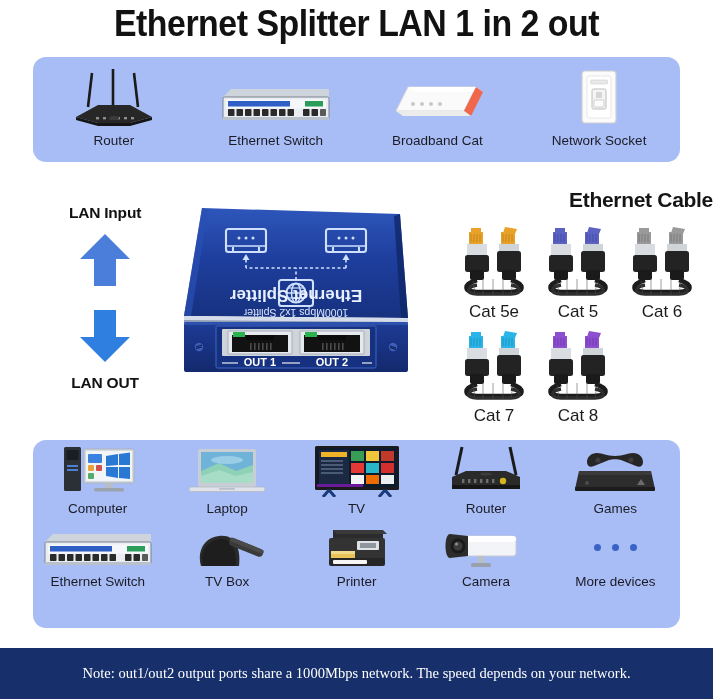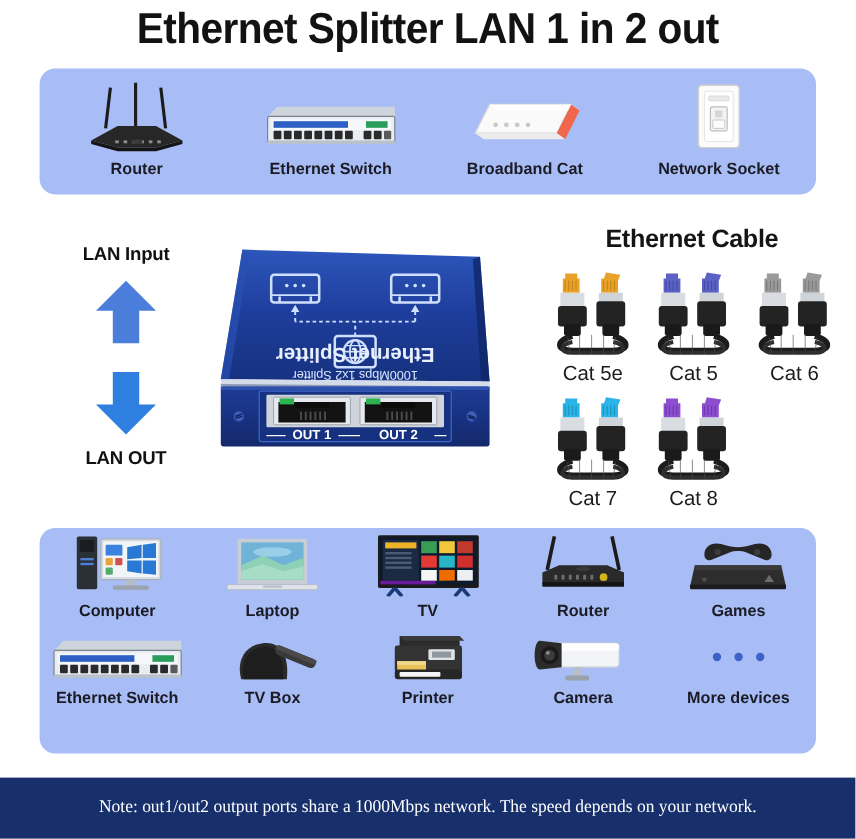--- a/index.html
+++ b/index.html
@@ -34,21 +34,21 @@
   #panel-bottom{left:33px;top:440px;width:647px;height:188px;}
 
   .dev-row{display:flex;width:100%;height:100%;align-items:flex-start;}
   .dev{
     flex:1;display:flex;flex-direction:column;align-items:center;
     justify-content:flex-end;
   }
   .dev .art{height:56px;display:flex;align-items:flex-end;justify-content:center;}
   .dev .lbl{
     font-size:13.5px;color:#1b1b26;margin-top:4px;white-space:nowrap;
-    font-weight:700;
+    font-weight:400;
   }
   #panel-top .dev{padding-top:10px;}
   #panel-top .dev .art{height:62px;}
 
   .brow{display:flex;width:100%;}
   .brow .dev .art{height:54px;}
   .brow2 .dev .art{height:46px;}
 
   
   .mid{position:absolute;left:0;top:178px;width:713px;height:250px;}
@@ -61,21 +61,21 @@
   .lan-txt{font-size:15.5px;font-weight:bold;color:#111;letter-spacing:-0.2px;}
   .arrow-up,.arrow-down{width:54px;height:56px;margin:10px 0;}
 
   
   .splitter{position:absolute;left:172px;top:20px;width:250px;height:176px;}
 
   
   .cables{position:absolute;left:440px;top:0px;width:273px;height:250px;}
   .cables h2{
     margin:0;font-size:21px;font-weight:bold;color:#151515;
-    text-align:center;letter-spacing:-0.3px;padding-top:10px;
+    text-align:right;letter-spacing:-0.3px;padding-top:10px;
   }
   .cable-grid{
     display:flex;flex-wrap:wrap;margin-top:12px;padding-left:12px;
   }
   .cable-item{width:84px;display:flex;flex-direction:column;align-items:center;margin-bottom:6px;}
   .cable-item .clbl{font-size:17px;color:#1b1b1b;margin-top:2px;}
 
   
   #note-bar{
     position:absolute;left:0;top:648px;width:713px;height:51px;

